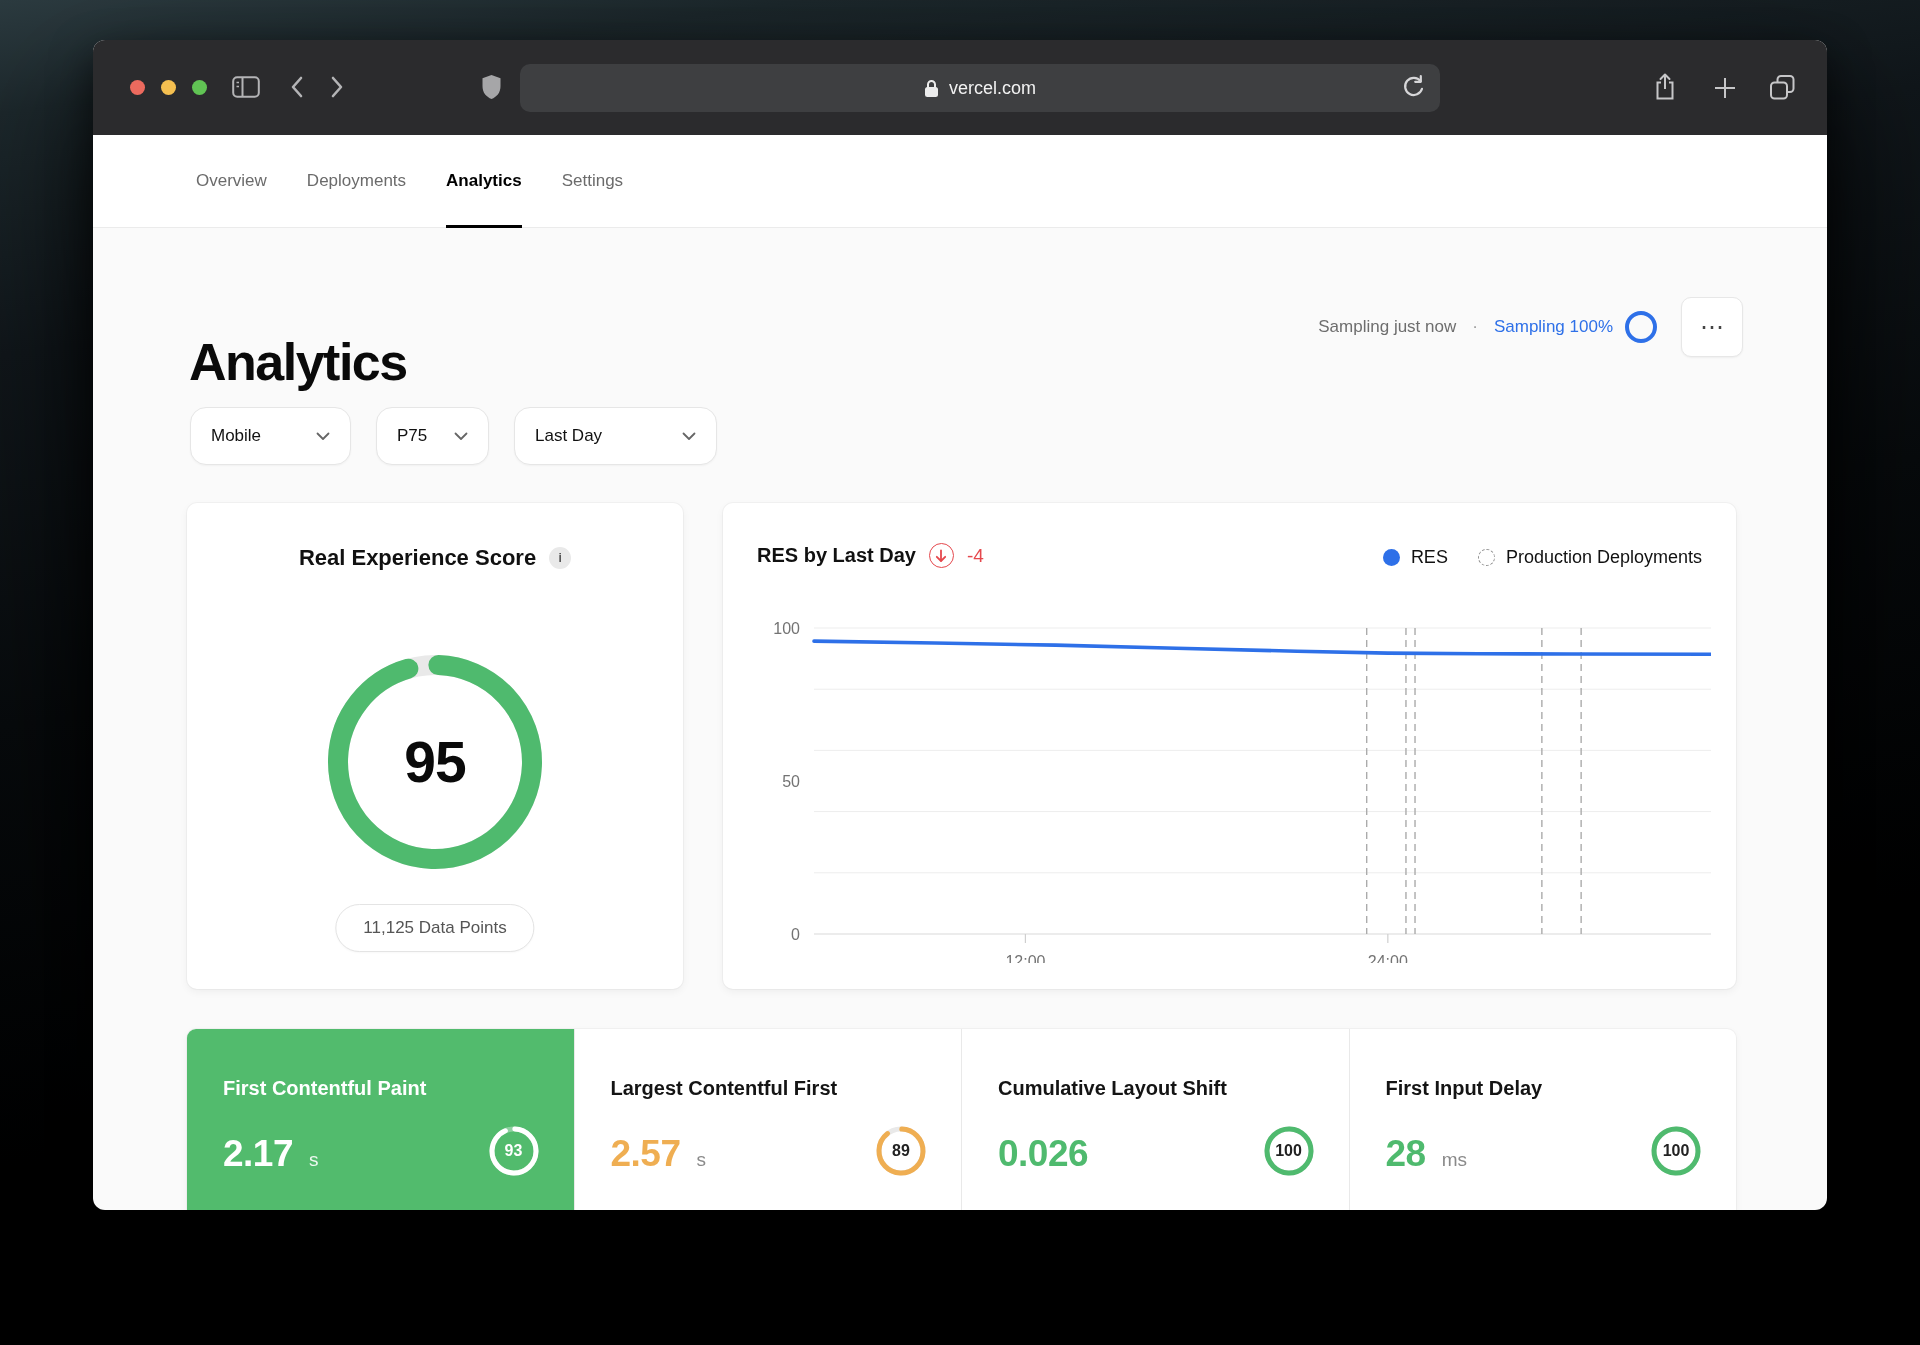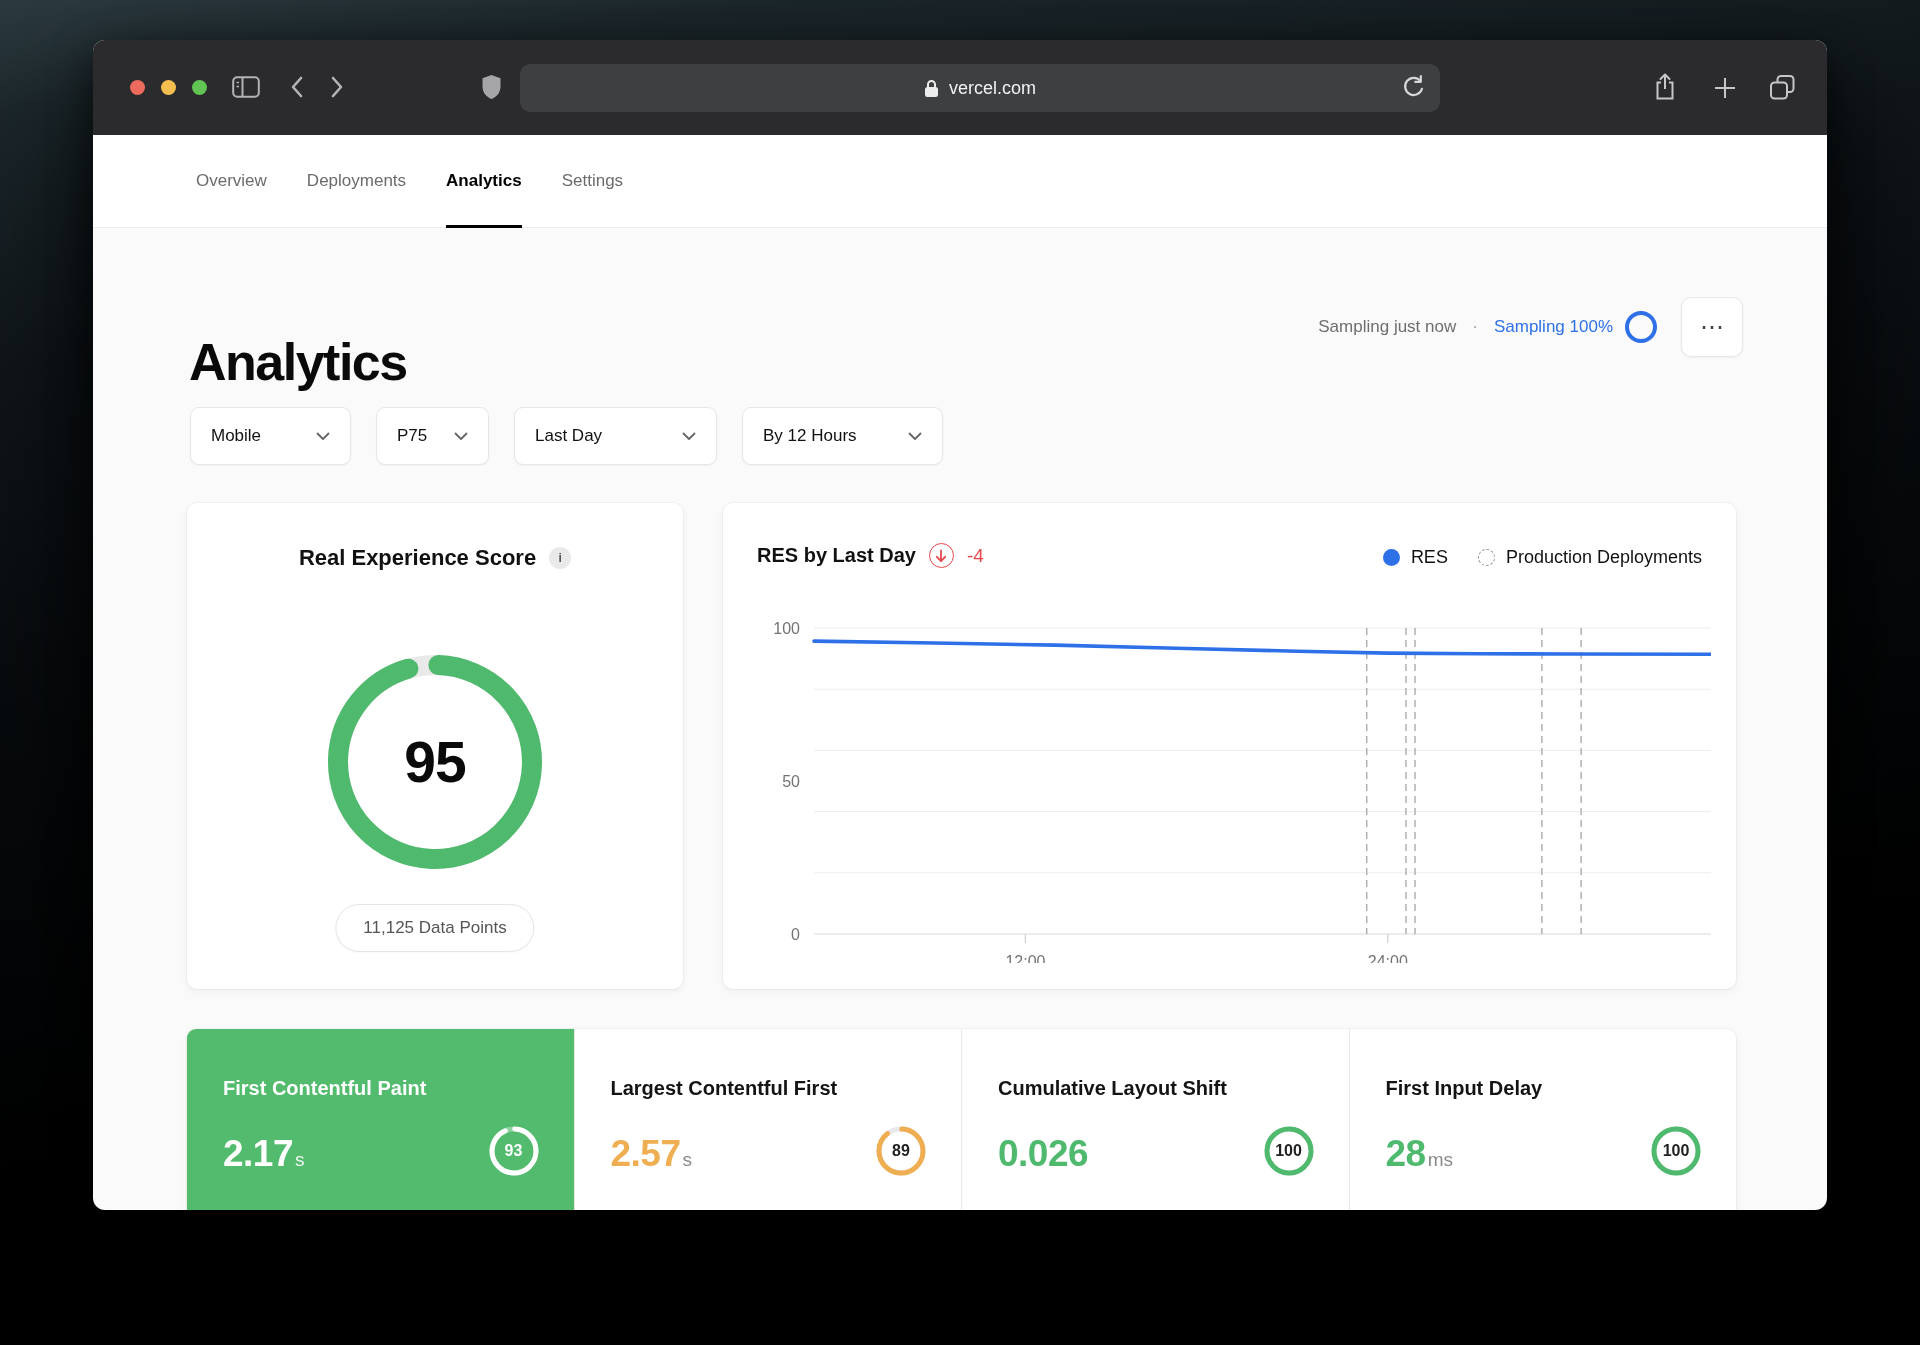--- a/index.html
+++ b/index.html
@@ -40,21 +40,21 @@
   .meta-updated{font-size:17px;color:#6e6e6e;}
   .meta-dot{font-size:17px;color:#9a9a9a;margin:0 16px;}
   .meta-sampling{font-size:17px;color:var(--accent-blue);cursor:pointer;}
   .sampling-ring{width:24px;height:24px;border:4px solid var(--accent-blue);border-radius:50%;
     margin-left:12px;box-sizing:content-box;cursor:pointer;}
   .more-btn{margin-left:24px;width:60px;height:58px;background:#fff;border:1px solid #e7e7e7;
     border-radius:10px;display:flex;align-items:center;justify-content:center;font-size:24px;color:#444;
     box-shadow:0 1px 2px rgba(0,0,0,.05);cursor:pointer;}
   
   .filters{position:absolute;left:97px;top:367px;display:flex;gap:25px;}
-  .filter-btn{height:58px;background:#fff;border:1px solid #e6e6e6;border-radius:9px;
+  .filter-btn{height:58px;background:#fff;border:1px solid #e6e6e6;border-radius:16px;
     display:flex;align-items:center;justify-content:space-between;padding:0 20px;box-sizing:border-box;
     font-size:17px;color:#111;box-shadow:0 1px 2px rgba(0,0,0,.04);cursor:pointer;}
   .filter-btn .chev{margin-left:14px;display:flex;}
   .fw1{width:161px}.fw2{width:113px}.fw3{width:203px}.fw4{width:201px}
   
   .card{position:absolute;background:#fff;border-radius:10px;
     box-shadow:0 0 0 1px rgba(0,0,0,.03),0 3px 8px rgba(0,0,0,.05);}
   .res-card{left:94px;top:463px;width:496px;height:486px;}
   .res-title-row{position:absolute;left:0;top:42px;width:100%;display:flex;align-items:center;
     justify-content:center;gap:13px;}
@@ -80,21 +80,21 @@
   .legend-dashed{width:15px;height:15px;border-radius:50%;border:1.6px dashed #8f8f8f;}
   
   .metrics{position:absolute;left:94px;top:989px;width:1549px;height:240px;display:flex;
     background:#fff;border-radius:9px;overflow:hidden;
     box-shadow:0 0 0 1px rgba(0,0,0,.03),0 3px 8px rgba(0,0,0,.05);}
   .metric-card{flex:1;position:relative;border-left:1px solid #e9e9e9;cursor:pointer;}
   .metric-card:first-child{border-left:none;}
   .metric-card.selected{background:var(--green-bg);}
   .metric-title{position:absolute;left:36px;top:48px;font-size:20px;font-weight:700;color:#141414;}
   .metric-card.selected .metric-title{color:#fff;}
-  .metric-valrow{position:absolute;left:36px;top:104px;display:flex;align-items:baseline;gap:2px;}
+  .metric-valrow{position:absolute;left:36px;top:104px;display:flex;align-items:baseline;gap:16px;}
   .metric-value{font-size:37px;font-weight:700;letter-spacing:-0.5px;}
   .metric-unit{font-size:19px;font-weight:500;color:#8a8a8a;}
   .metric-card.selected .metric-unit{color:rgba(255,255,255,.9);}
   .badge{position:absolute;right:32px;top:94px;width:56px;height:56px;}
   .badge-num{position:absolute;left:0;top:0;width:56px;height:56px;display:flex;align-items:center;
     justify-content:center;font-size:16px;font-weight:600;color:#222;}
   .metric-card.selected .badge-num{color:#fff;}
 </style>
 </head>
 <body>
@@ -206,28 +206,20 @@
       <div class="filter-btn fw2">
         <span>P75</span>
         <span class="chev">
             <svg width="14" height="9" viewBox="0 0 14 9">
               <polyline points="1.5,1.5 7,7 12.5,1.5" fill="none" stroke="#666" stroke-width="1.8" stroke-linecap="round" stroke-linejoin="round"></polyline>
             </svg>
           </span>
       </div>
       <div class="filter-btn fw3">
         <span>Last Day</span>
-        <span class="chev">
-            <svg width="14" height="9" viewBox="0 0 14 9">
-              <polyline points="1.5,1.5 7,7 12.5,1.5" fill="none" stroke="#666" stroke-width="1.8" stroke-linecap="round" stroke-linejoin="round"></polyline>
-            </svg>
-          </span>
-      </div>
-      <div class="filter-btn fw4">
-        <span>By 12 Hours</span>
         <span class="chev">
             <svg width="14" height="9" viewBox="0 0 14 9">
               <polyline points="1.5,1.5 7,7 12.5,1.5" fill="none" stroke="#666" stroke-width="1.8" stroke-linecap="round" stroke-linejoin="round"></polyline>
             </svg>
           </span>
       </div>
     </div>
 
     <div class="card res-card">
       <div class="res-title-row">

